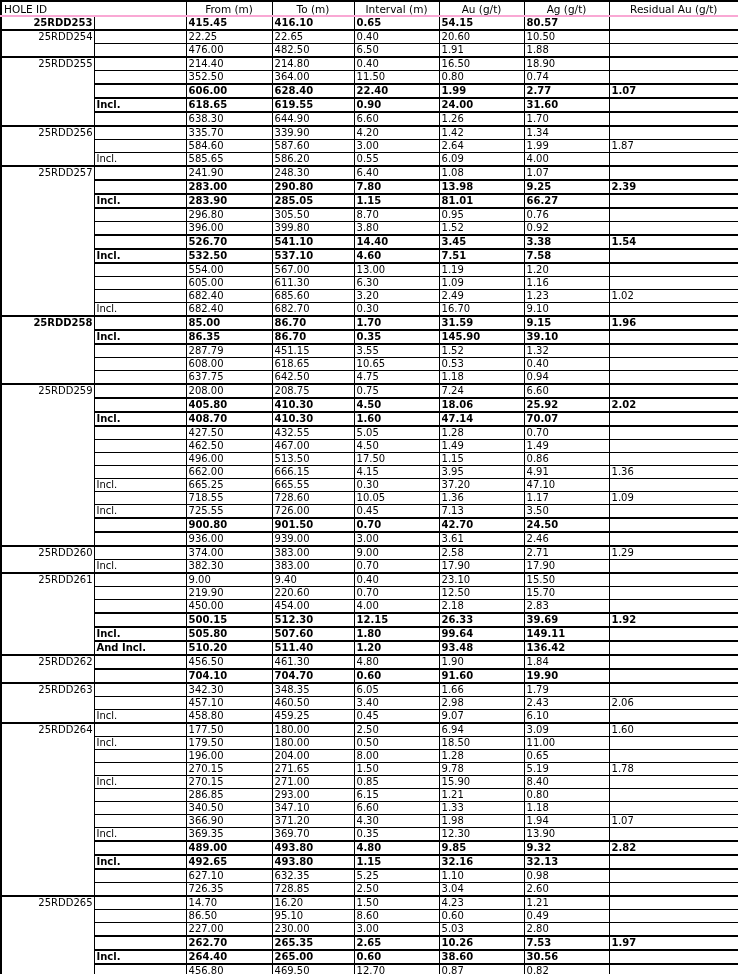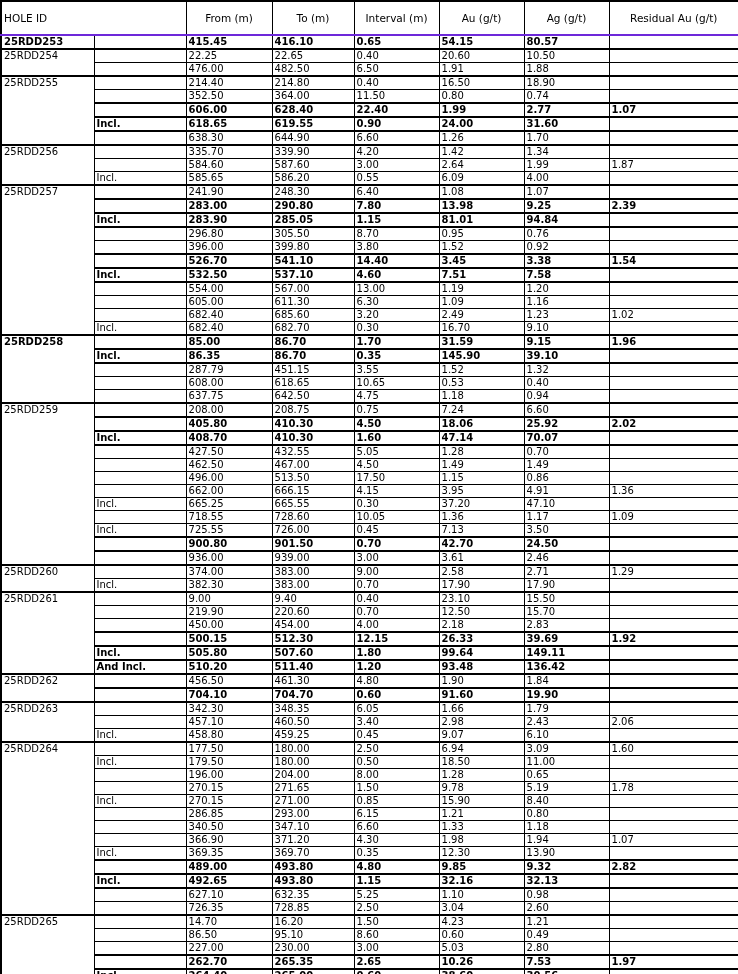--- a/index.html
+++ b/index.html
@@ -12,36 +12,36 @@
   }
   th, td {
     border: 1px solid #000;
     overflow: hidden;
     white-space: nowrap;
     box-sizing: border-box;
   }
   thead th {
     font-weight: 400;
     font-size: 10.5px;
-    height: 34px;
+    height: 15px;
     text-align: center;
     padding: 0 2px;
-    border-bottom: 2px solid #6d28d9;
+    border-bottom: 2px solid #f9a8d4;
     vertical-align: middle;
   }
   thead th.hole-header { text-align: left; }
   tbody td {
     font-size: 10px;
     height: 13px;
     line-height: 12px;
     padding: 0 1px 0 2px;
     text-align: left;
     vertical-align: middle;
   }
-  td.hole-cell { vertical-align: top; }
+  td.hole-cell { vertical-align: top; text-align: right; }
   tr.group-start td { border-top: 2px solid #000; }
   tr.bold-row td {
     font-weight: 700;
     border-top: 2px solid #000;
     border-bottom: 2px solid #000;
   }
 </style>
 </head>
 <body>
 
@@ -189,21 +189,21 @@
         <td>13.98</td>
         <td>9.25</td>
         <td>2.39</td>
       </tr>
       <tr class="bold-row">
         <td>Incl.</td>
         <td>283.90</td>
         <td>285.05</td>
         <td>1.15</td>
         <td>81.01</td>
-        <td>94.84</td>
+        <td>66.27</td>
         <td></td>
       </tr>
       <tr>
         <td></td>
         <td>296.80</td>
         <td>305.50</td>
         <td>8.70</td>
         <td>0.95</td>
         <td>0.76</td>
         <td></td>

